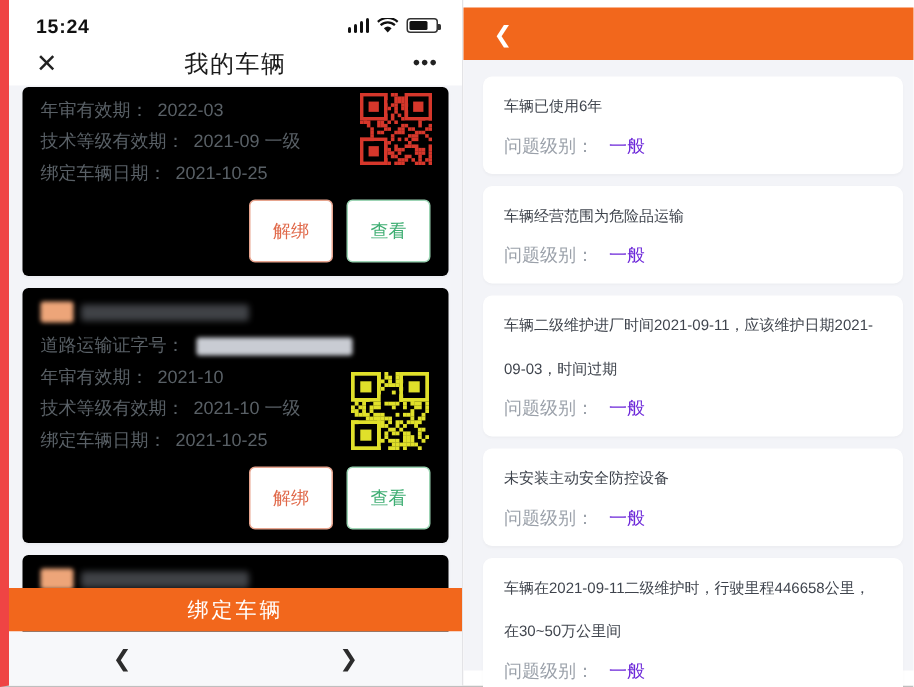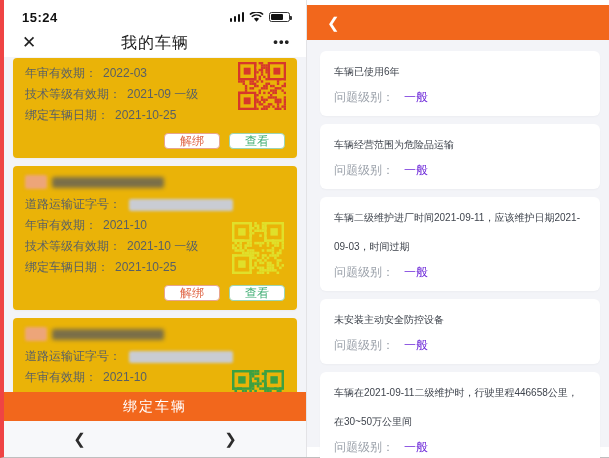--- a/index.html
+++ b/index.html
@@ -1,19 +1,19 @@
 <!DOCTYPE html>
 <html><head>
 <meta charset="utf-8">
 <style>
   * { margin:0; padding:0; box-sizing:border-box; }
   html,body { width:609px; height:458px; }
   body { font-family:"Liberation Sans","DejaVu Sans",sans-serif; background:#fff; position:relative; overflow:hidden; }
 
-  .stage { position:absolute; left:0; top:0; width:609px; height:458px; border-left:4px solid #ef4444; border-bottom:1px solid #bfbfbf; }
+  .stage { position:absolute; left:0; top:0; width:609px; height:458px; border-left:6px solid #ef4444; border-bottom:1px solid #bfbfbf; }
 
   
   .left-screen { position:absolute; left:0; top:0; width:303px; height:457px; background:#fff; border-right:1px solid #e3e3e6; }
 
   .status-bar { height:30px; display:flex; align-items:center; justify-content:space-between; padding:4px 16px 0 18px; background:#fff; }
   .status-time { font-size:13px; font-weight:bold; color:#111; letter-spacing:.5px; }
   .status-icons { display:flex; align-items:center; gap:5px; }
   .sig { display:flex; align-items:flex-end; gap:1.5px; height:10px; }
   .sig i { display:block; width:2.5px; background:#111; border-radius:1px; }
   .sig i:nth-child(1){height:4px;} .sig i:nth-child(2){height:6px;} .sig i:nth-child(3){height:8px;} .sig i:nth-child(4){height:10px;}
@@ -21,40 +21,40 @@
   .batt::before { content:""; position:absolute; left:1px; top:1px; bottom:1px; width:12px; background:#111; border-radius:1px; }
   .batt::after { content:""; position:absolute; right:-3px; top:2.5px; width:2px; height:4px; background:#333; border-radius:0 1px 1px 0; }
 
   .nav-header { height:27px; position:relative; background:#fff; display:flex; align-items:center; justify-content:center; }
   .close-x { position:absolute; left:18px; top:2px; font-size:17px; color:#222; font-weight:400; line-height:22px; cursor:pointer; }
   .nav-title { font-size:16px; font-weight:normal; color:#1a1a1a; letter-spacing:1px; }
   .more-dots { position:absolute; right:16px; top:0px; font-size:13px; letter-spacing:1px; color:#222; font-weight:bold; line-height:24px; cursor:pointer; }
 
   .content { position:relative; height:364px; background:#f3f4f8; overflow:hidden; padding:1px 9px 0 9px; }
 
-  .vcard { position:relative; background:#eab308; border-radius:4px; box-shadow:0 1px 2px rgba(0,0,0,.03); padding:5px 12px 9px 12px; }
+  .vcard { position:relative; background:#000000; border-radius:4px; box-shadow:0 1px 2px rgba(0,0,0,.03); padding:5px 12px 9px 12px; }
   .vcard + .vcard { margin-top:8px; }
   .vrow { font-size:12px; color:#596066; line-height:21px; white-space:nowrap; }
   .vrow .lbl { color:#596066; }
   .vrow .val { color:#596066; margin-left:6px; }
 
   .plate-row { display:flex; align-items:center; gap:5px; height:18px; margin:2px 0 3px 0; }
   .plate-icon { width:22px; height:14px; background:#eda579; border-radius:2px; filter:blur(1.5px); }
   .plate-blur { width:112px; height:11px; background:#55585e; border-radius:2px; filter:blur(2px); opacity:.75; }
   .cert-row { display:flex; align-items:center; }
   .cert-blur { width:104px; height:12px; background:#c9ccd3; border-radius:2px; filter:blur(1.5px); margin-left:8px; }
 
   .qr { position:absolute; }
   .qr svg { display:block; }
   .qr-1 { right:11px; top:4px; width:48px; height:48px; }
   .qr-2 { right:13px; top:56px; width:52px; height:52px; }
   .qr-3 { right:13px; top:52px; width:52px; height:52px; }
 
   .btn-row { display:flex; justify-content:flex-end; gap:9px; margin-top:7px; }
-  .pill-btn { font-size:12px; line-height:1; padding:1px 15px; border-radius:4px; background:#fff; cursor:pointer; }
+  .pill-btn { font-size:12px; line-height:1; padding:14px 15px; border-radius:4px; background:#fff; cursor:pointer; }
   .btn-unbind { color:#e0694a; border:1px solid #e7a48e; }
   .btn-view { color:#3fae73; border:1px solid #9cd4b4; }
 
   .bind-bar { position:absolute; left:0; bottom:0; width:100%; height:29px; background:#f2671c; color:#fff; font-size:14px; display:flex; align-items:center; justify-content:center; letter-spacing:2px; z-index:5; cursor:pointer; }
 
   .pager { height:36px; background:#f7f8fa; display:flex; align-items:center; }
   .pager span { width:50%; text-align:center; font-size:15px; color:#2c2c2c; cursor:pointer; }
 
   
   .right-screen { position:absolute; left:303px; top:0; width:306px; height:457px; background:#fff; }

